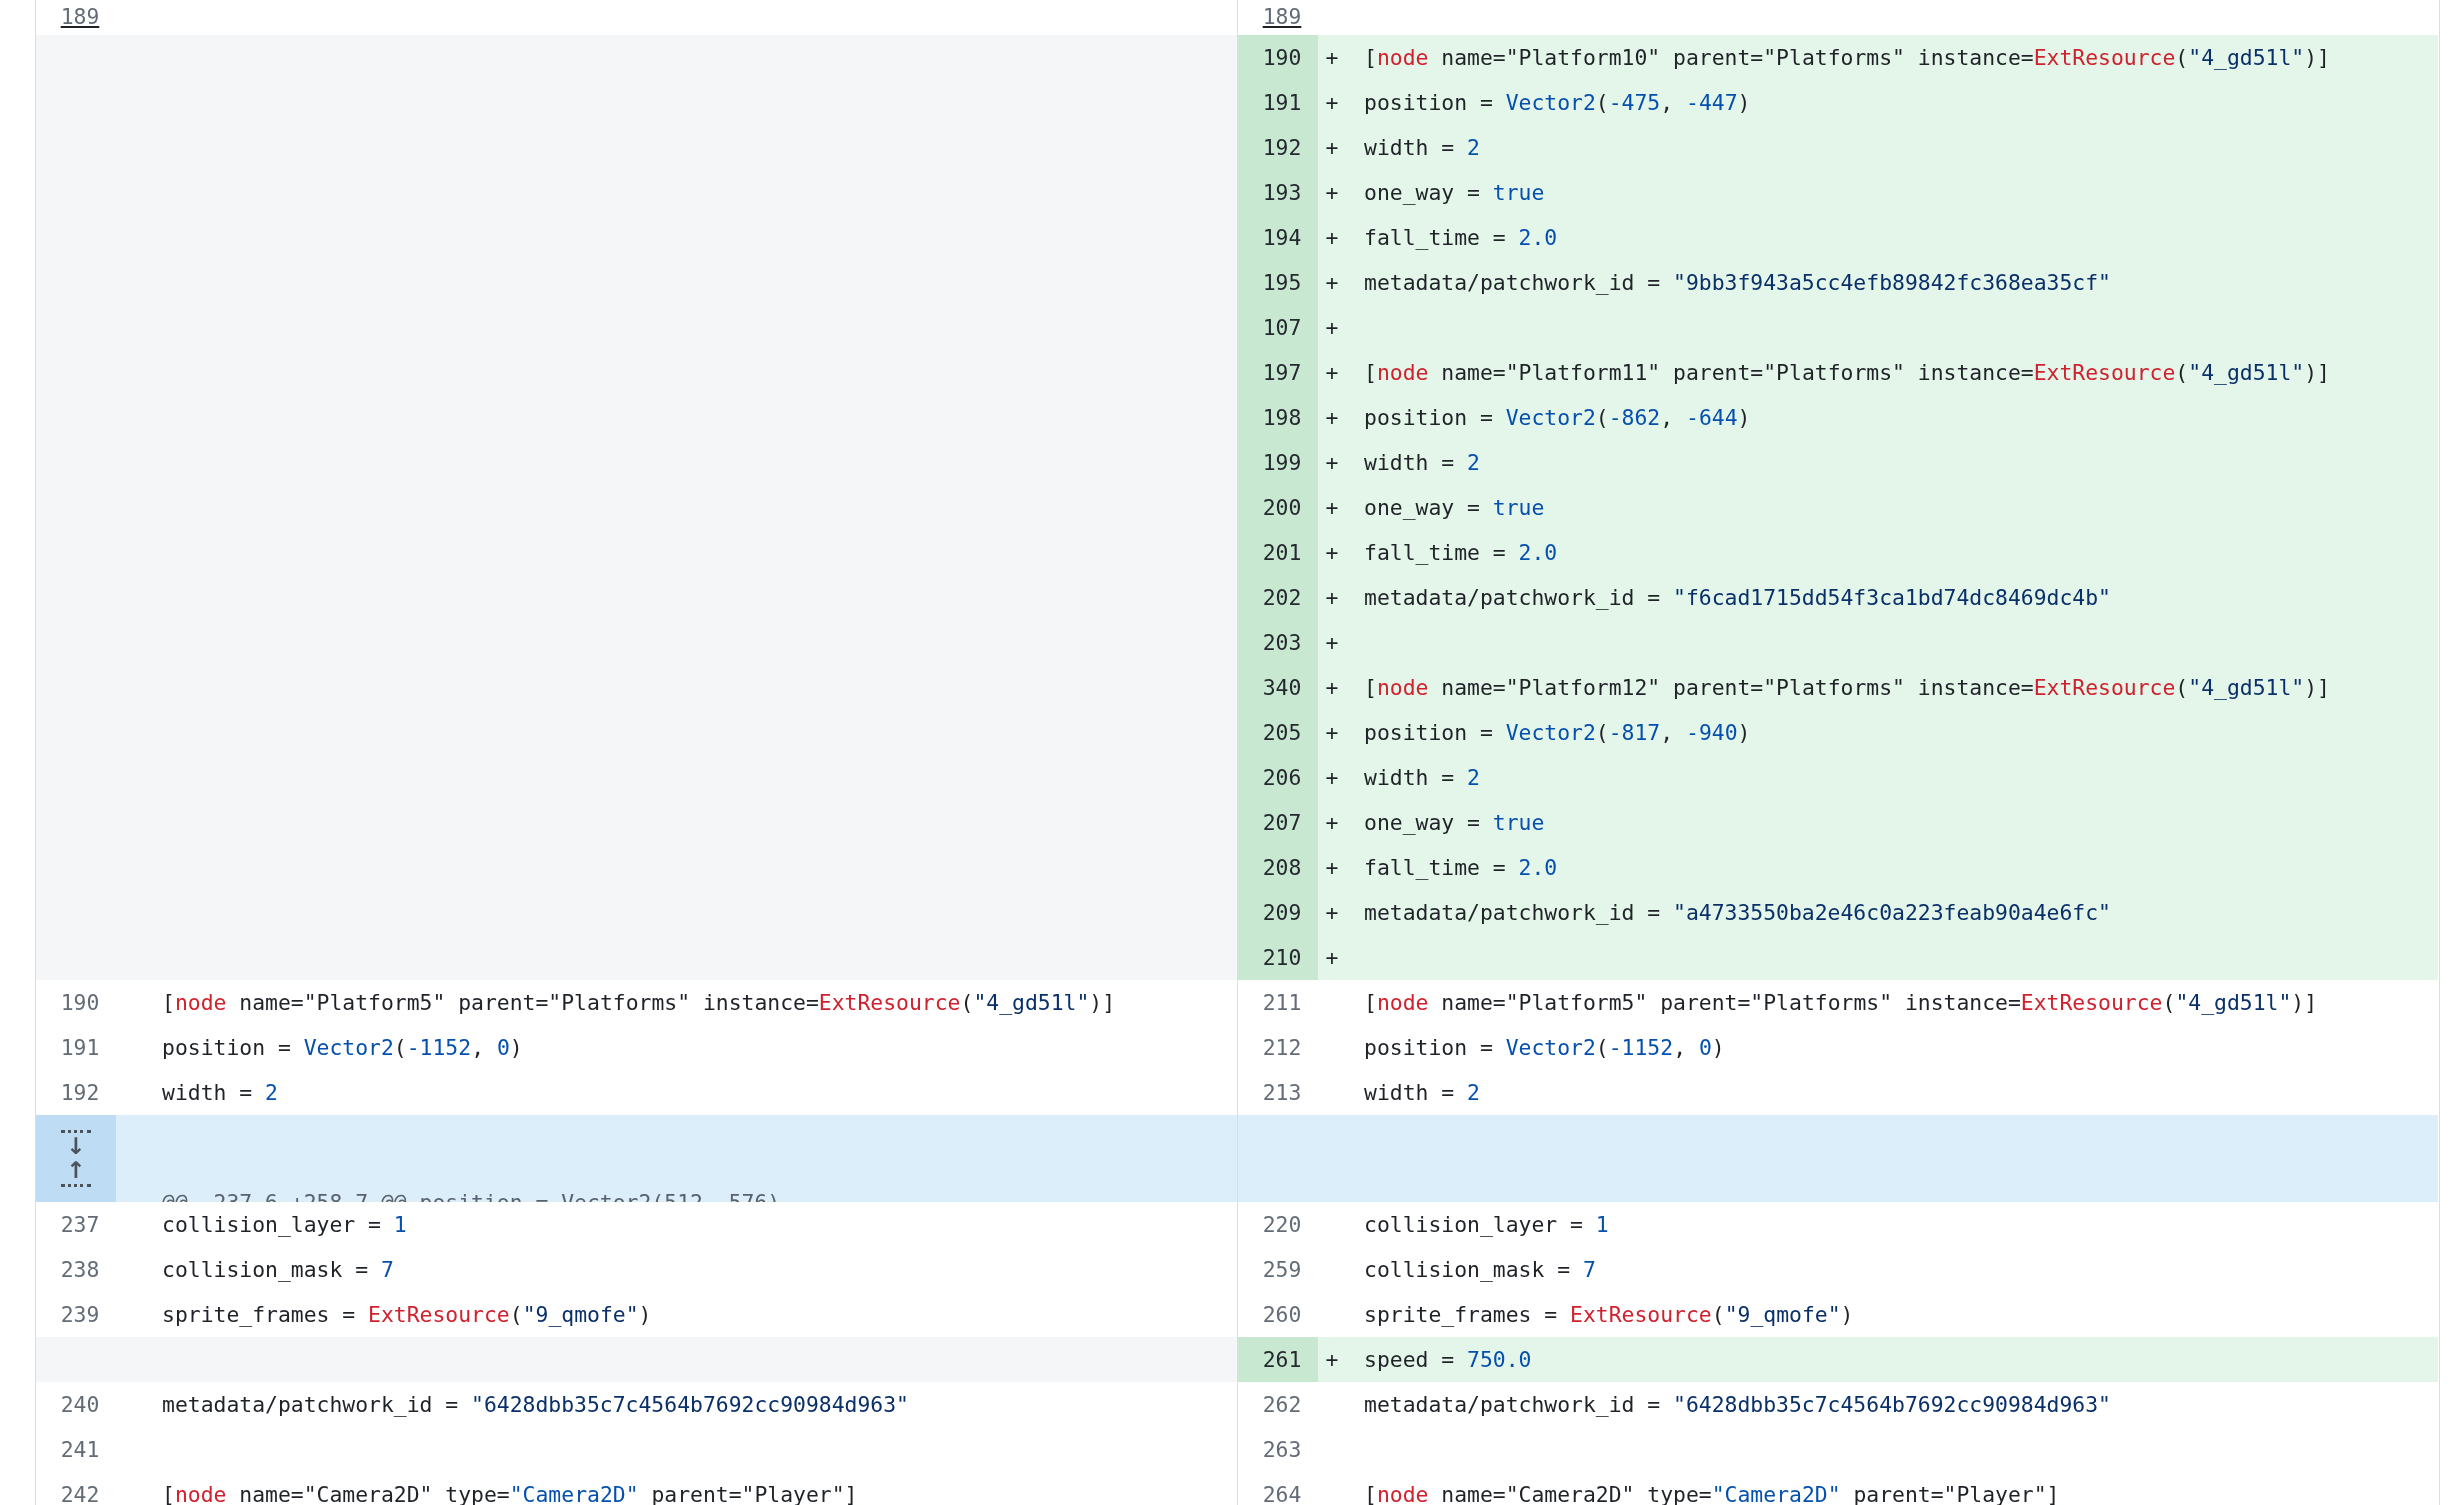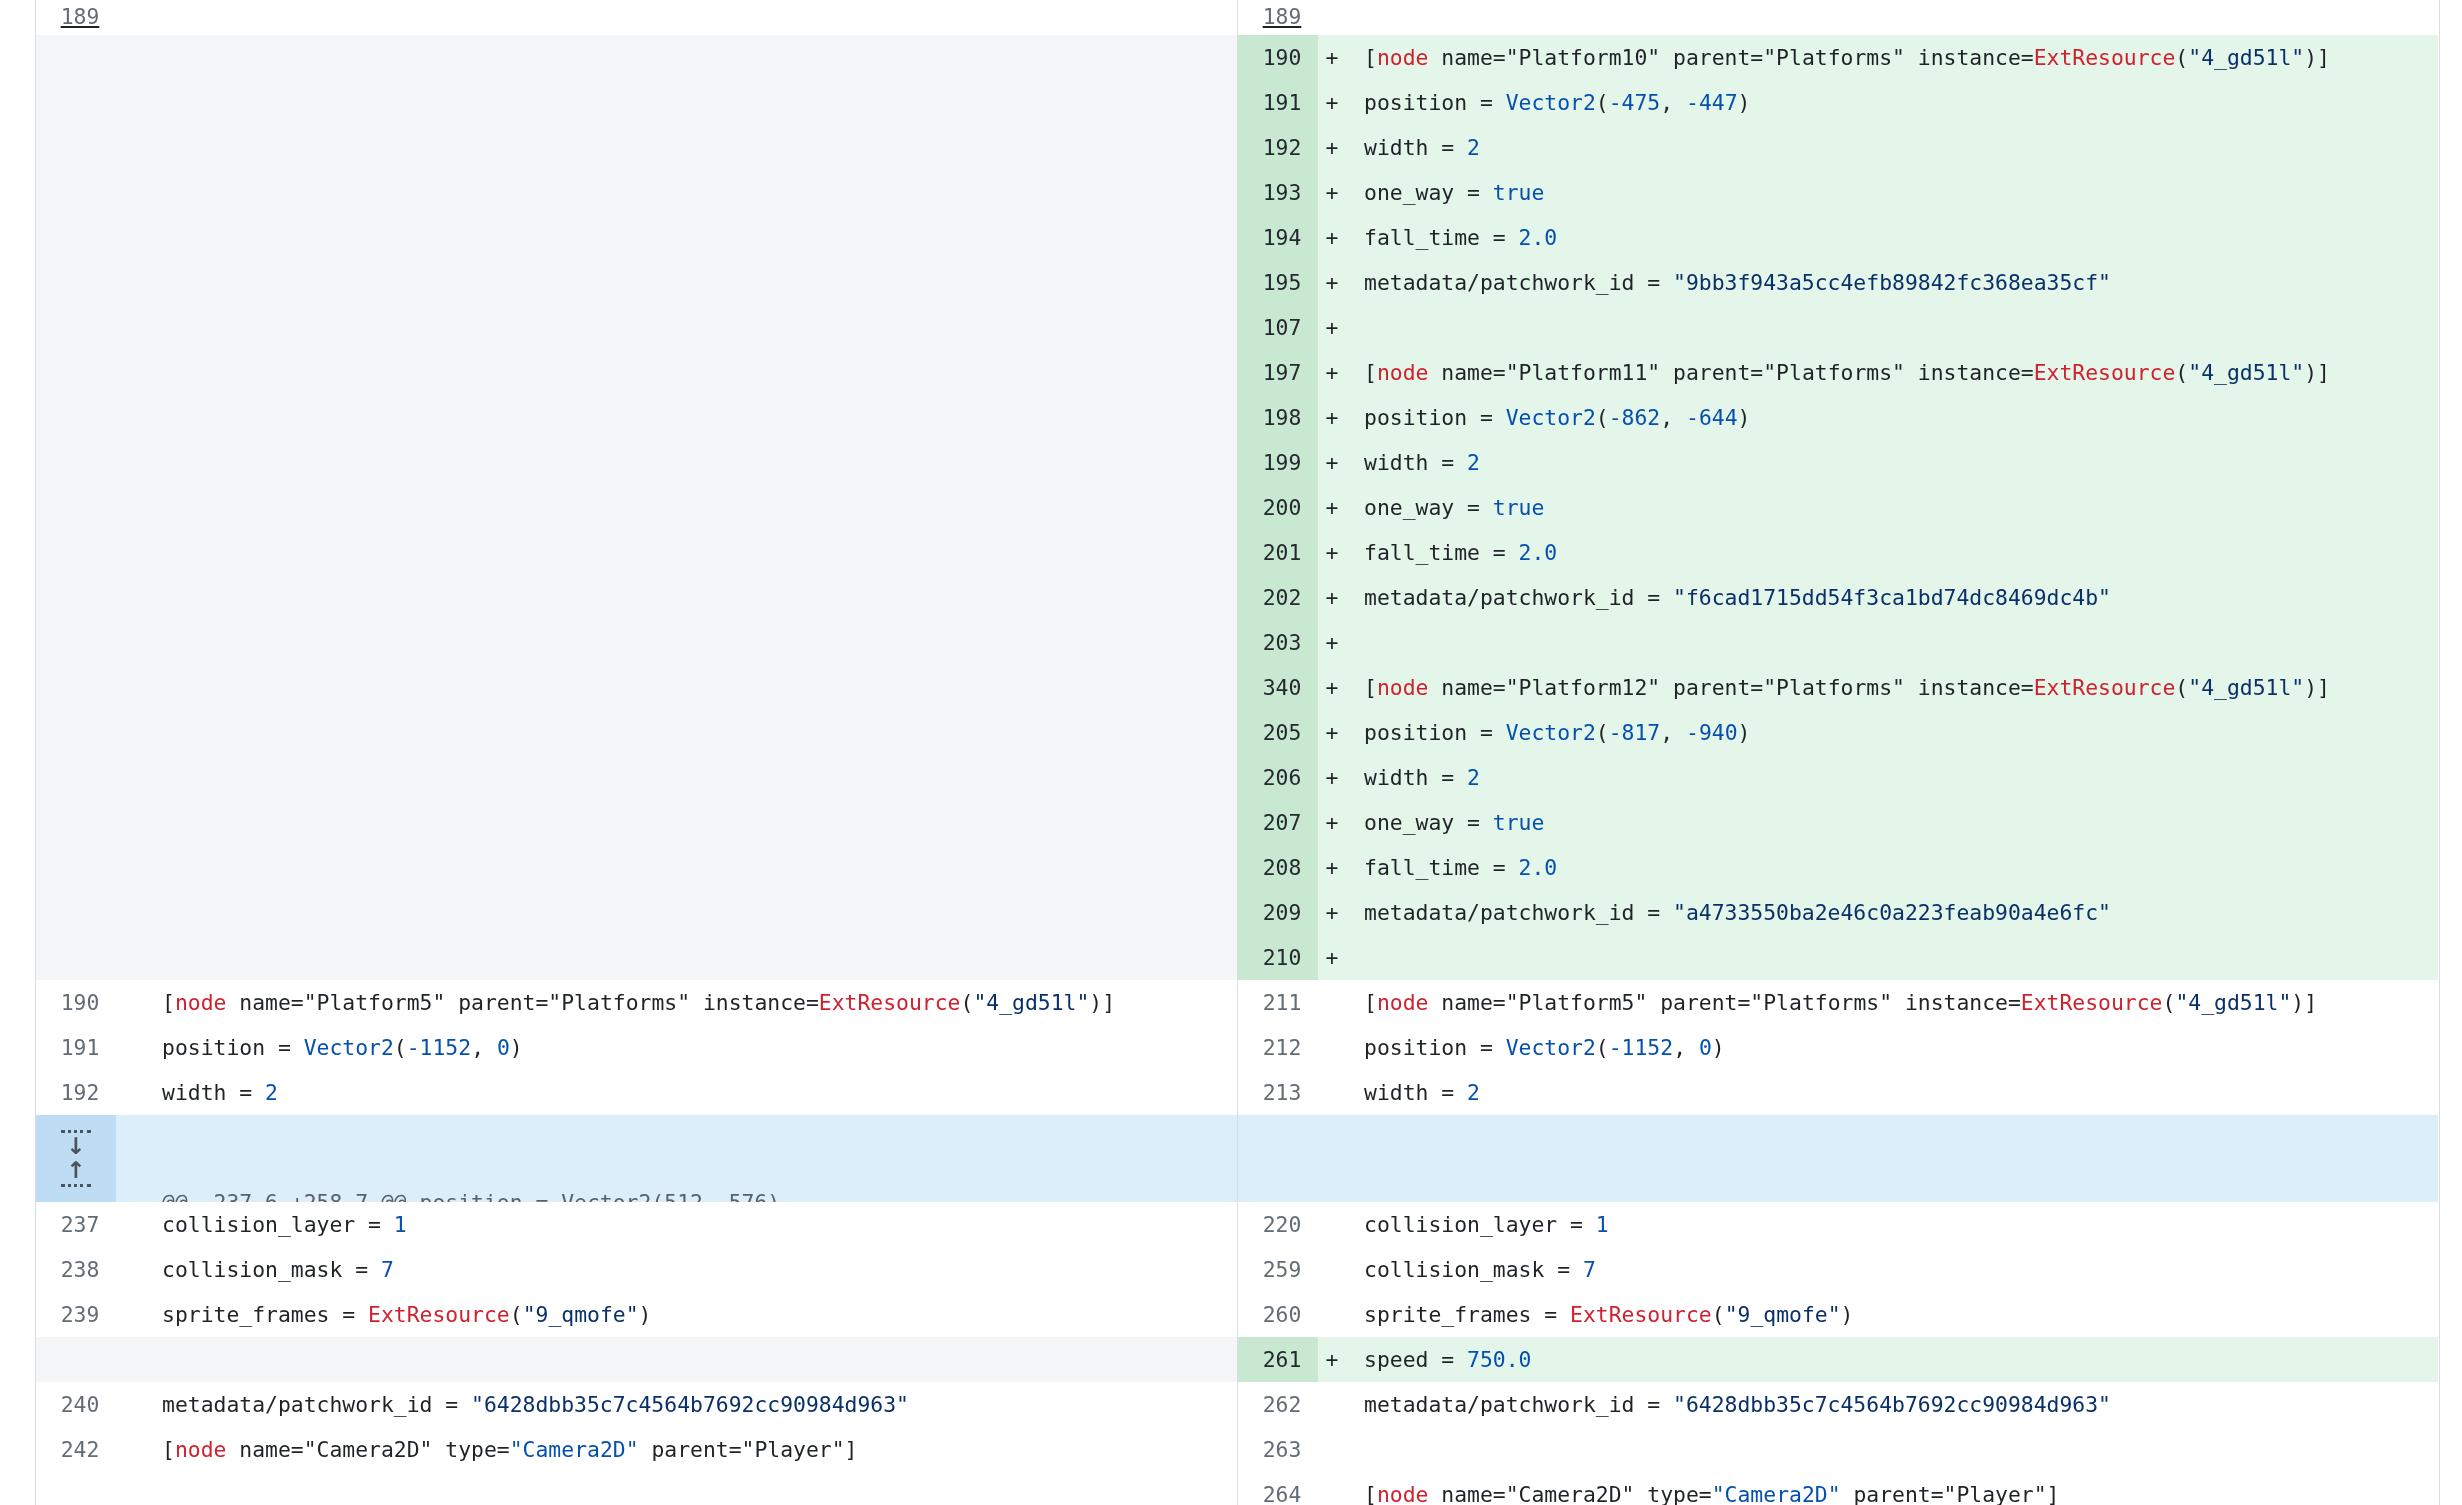--- a/index.html
+++ b/index.html
@@ -186,20 +186,24 @@
         <div class="code"><span>sprite_frames = </span><span class="tk-k">ExtResource</span><span>(</span><span class="tk-s">"9_qmofe"</span><span>)</span></div>
       </div>
       <div class="row empty">
         <div class="empty-cell"></div>
       </div>
       <div class="row ctx">
         <div class="num">240</div>
         <div class="code"><span>metadata/patchwork_id = </span><span class="tk-s">"6428dbb35c7c4564b7692cc90984d963"</span></div>
       </div>
       <div class="row ctx">
+        <div class="num">241</div>
+        <div class="code"></div>
+      </div>
+      <div class="row ctx">
         <div class="num">242</div>
         <div class="code"><span>[</span><span class="tk-k">node</span><span> name="Camera2D" type=</span><span class="tk-n">"Camera2D"</span><span> parent="Player"]</span></div>
       </div>
     </div>
   <div class="pane right" id="pane-right">
       <div class="row ctx first">
         <div class="num">189</div>
         <div class="code"></div>
       </div>
       <div class="row add">

